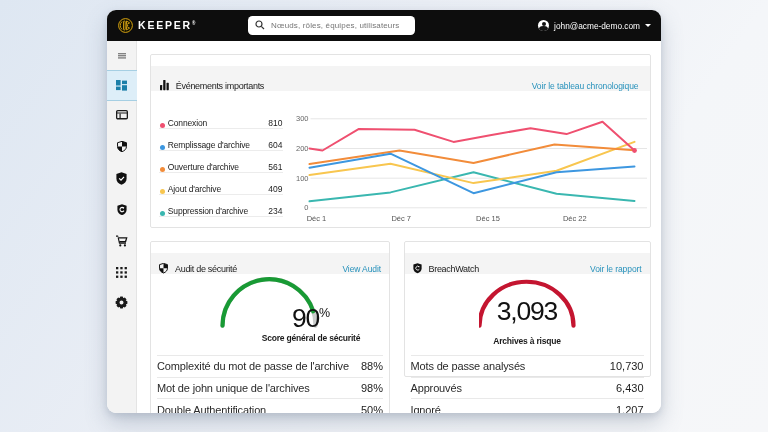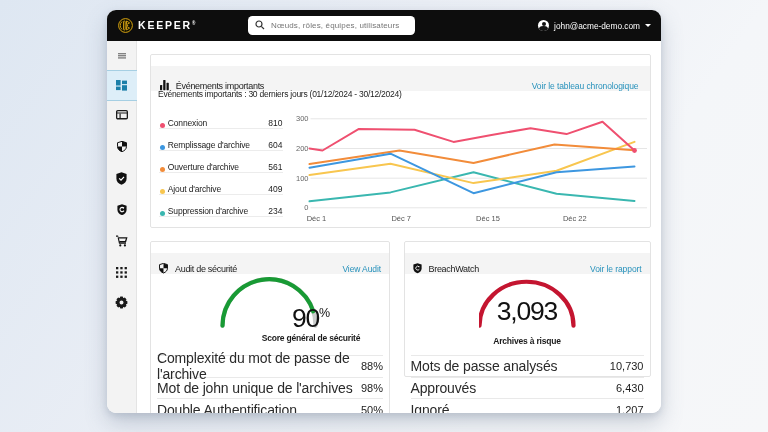--- a/index.html
+++ b/index.html
@@ -40,21 +40,21 @@
   .lrow .lv { margin-left:auto; font-size:8.5px; color:#1c1c1c; }
   
   #cardA { left:43px; top:231px; width:240px; height:219px;padding-left:41px; }
   #cardB { left:296.5px; top:231px; width:247px; height:136px; }
   .phead .hicon { margin:0 7px 0 8px; }
   .bignum { position:absolute; width:100%; text-align:center; font-size:26.5px; font-weight:500; color:#111; letter-spacing:-1.2px; line-height:32px; }
   .pct { font-size:12.5px; font-weight:500; vertical-align:9.5px; letter-spacing:0; }
   .gcap { position:absolute; width:100%; text-align:center; font-size:8.5px; font-weight:bold; color:#1b1b1b; letter-spacing:-0.2px; }
   .rows { position:absolute; left:6px; right:6px; }
   .drow { height:21.8px; display:flex; align-items:center; border-top:1px solid #e9e9e9; }
-  .drow .dt { font-size:14px; color:#2a2a2a; letter-spacing:-0.15px; }
+  .drow .dt { font-size:11px; color:#2a2a2a; letter-spacing:-0.15px; }
   .drow .dv { margin-left:auto; font-size:11px; color:#1c1c1c; }
 </style>
 </head>
 <body>
 <div class="window">
 
   <div class="topbar">
     <svg class="klogo" viewBox="0 0 15 15">
       <circle cx="7.5" cy="7.5" r="6.9" fill="#131100" stroke="#d7a412" stroke-width="1"></circle>
       <g stroke="#d7a412" stroke-width="0.9" fill="none">
@@ -167,21 +167,20 @@
       <svg class="icon" width="9.3" height="10.2" viewBox="0 0 9.3 10.2">
           <g fill="#111">
             <rect x="0" y="5" width="2.2" height="5.2" rx="0.6"></rect>
             <rect x="3.2" y="0" width="2.3" height="10.2" rx="0.6"></rect>
             <rect x="6.5" y="2.8" width="2.3" height="7.4" rx="0.6"></rect>
           </g>
         </svg>
       <span class="ttl">Événements importants</span>
       <span class="lnk">Voir le tableau chronologique</span>
     </div>
-    <div class="subtitle">Événements importants : 30 derniers jours (01/12/2024 - 30/12/2024)</div>
     <div class="legend">
       <div class="lrow">
           <div class="ldot" style="background:#ef5070"></div>
           <span class="lt">Connexion</span>
           <span class="lv">810</span>
         </div>
       <div class="lrow">
           <div class="ldot" style="background:#3d97e0"></div>
           <span class="lt">Remplissage d'archive</span>
           <span class="lv">604</span>

